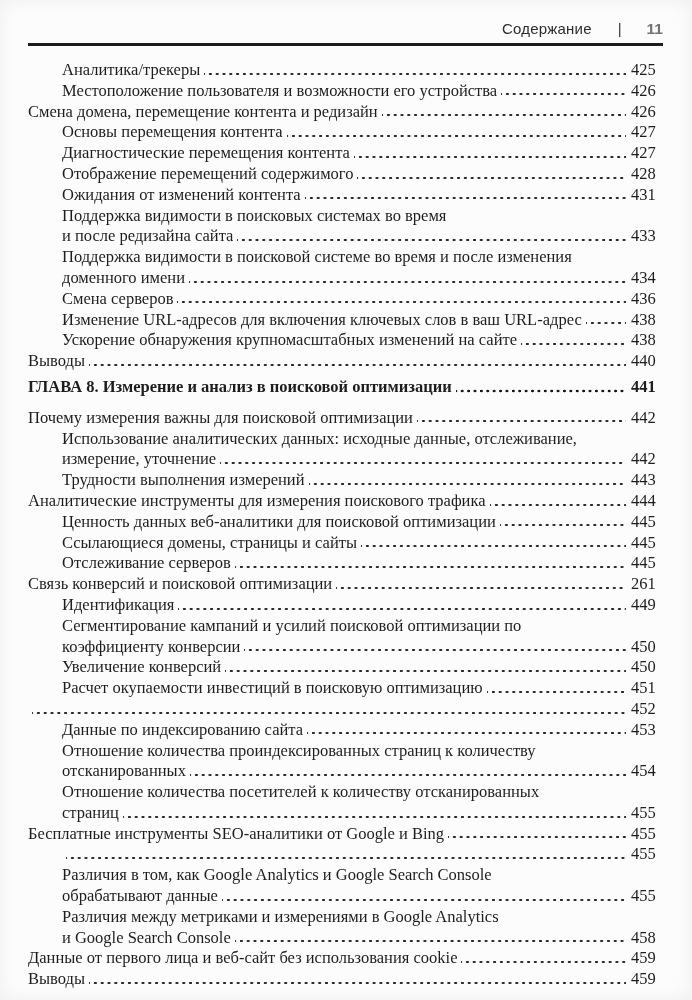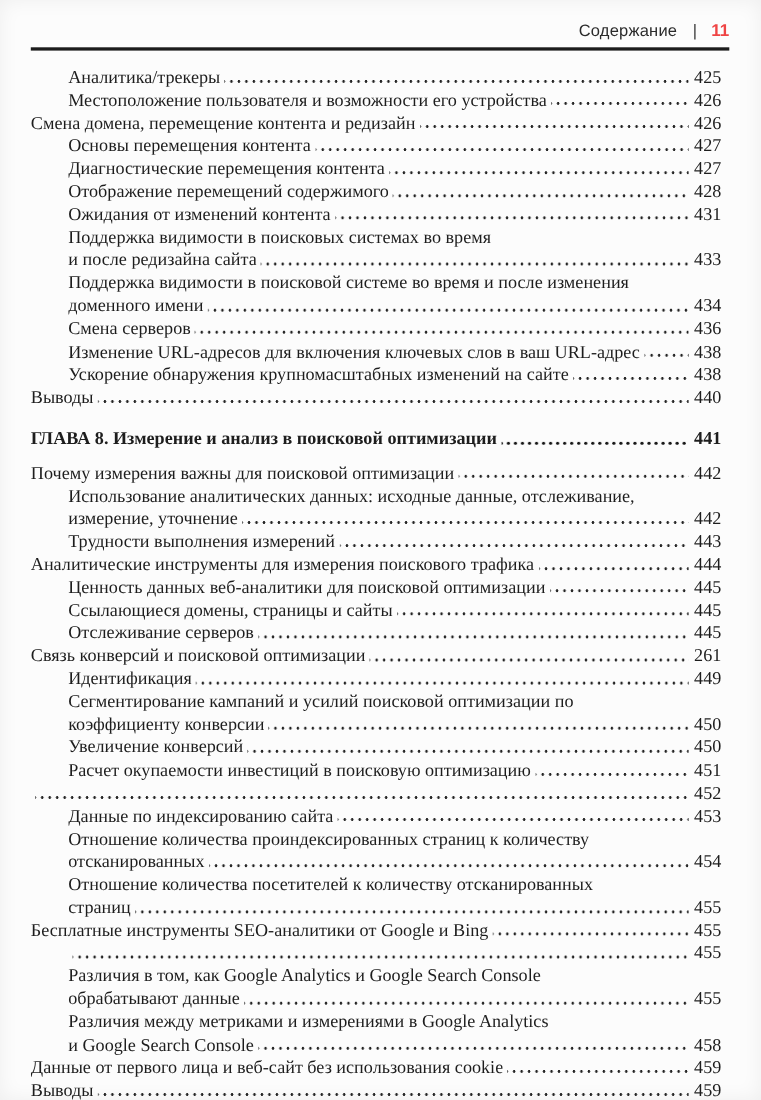--- a/index.html
+++ b/index.html
@@ -21,36 +21,37 @@
     overflow: hidden;
   }
   
   .header {
     display: flex;
     justify-content: flex-end;
     align-items: baseline;
     border-bottom: 3px solid #1c1c1c;
     padding-bottom: 5px;
     font-family: "Liberation Sans", "DejaVu Sans", sans-serif;
+    gap: 12px;
   }
   .h-title {
     font-size: 15px;
     color: #2b2b2b;
     letter-spacing: 0.2px;
   }
   .h-sep {
     font-size: 15px;
     color: #3a3a3a;
     margin: 0 13px 0 14px;
     font-weight: 400;
   }
   .h-num {
     font-size: 15.5px;
     font-weight: 700;
-    color: #ef4444;
+    color: #737373;
   }
   
   .toc {
     margin-top: 14px;
     font-size: 16.5px;
     line-height: 20.8px;
   }
   .entry { margin: 0; }
   .line {
     display: flex;
@@ -71,21 +72,21 @@
     background-repeat: repeat-x;
     background-position: left 3px bottom 4.2px;
   }
   .pagenum {
     flex: 0 0 auto;
     min-width: 32px;
   }
   
   .chapter {
     font-weight: 700;
-    margin-top: 17px;
+    margin-top: 5px;
     margin-bottom: 10px;
   }
   .chapter .leader {
     background-image: radial-gradient(circle, #161616 1.25px, rgba(0,0,0,0) 1.6px);
     background-size: 6.4px 6px;
   }
 </style>
 </head>
 <body>
 

